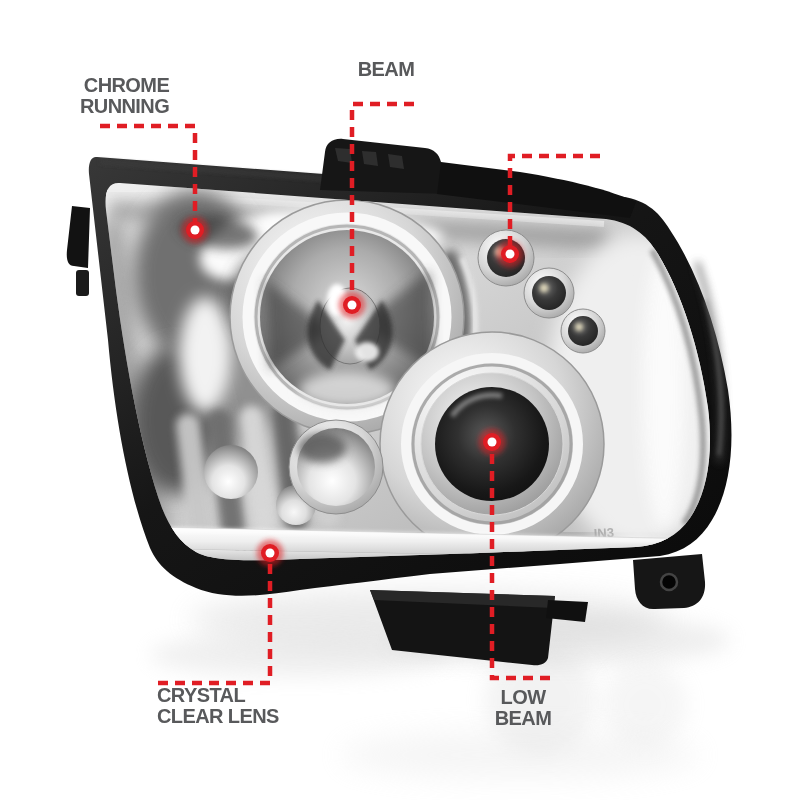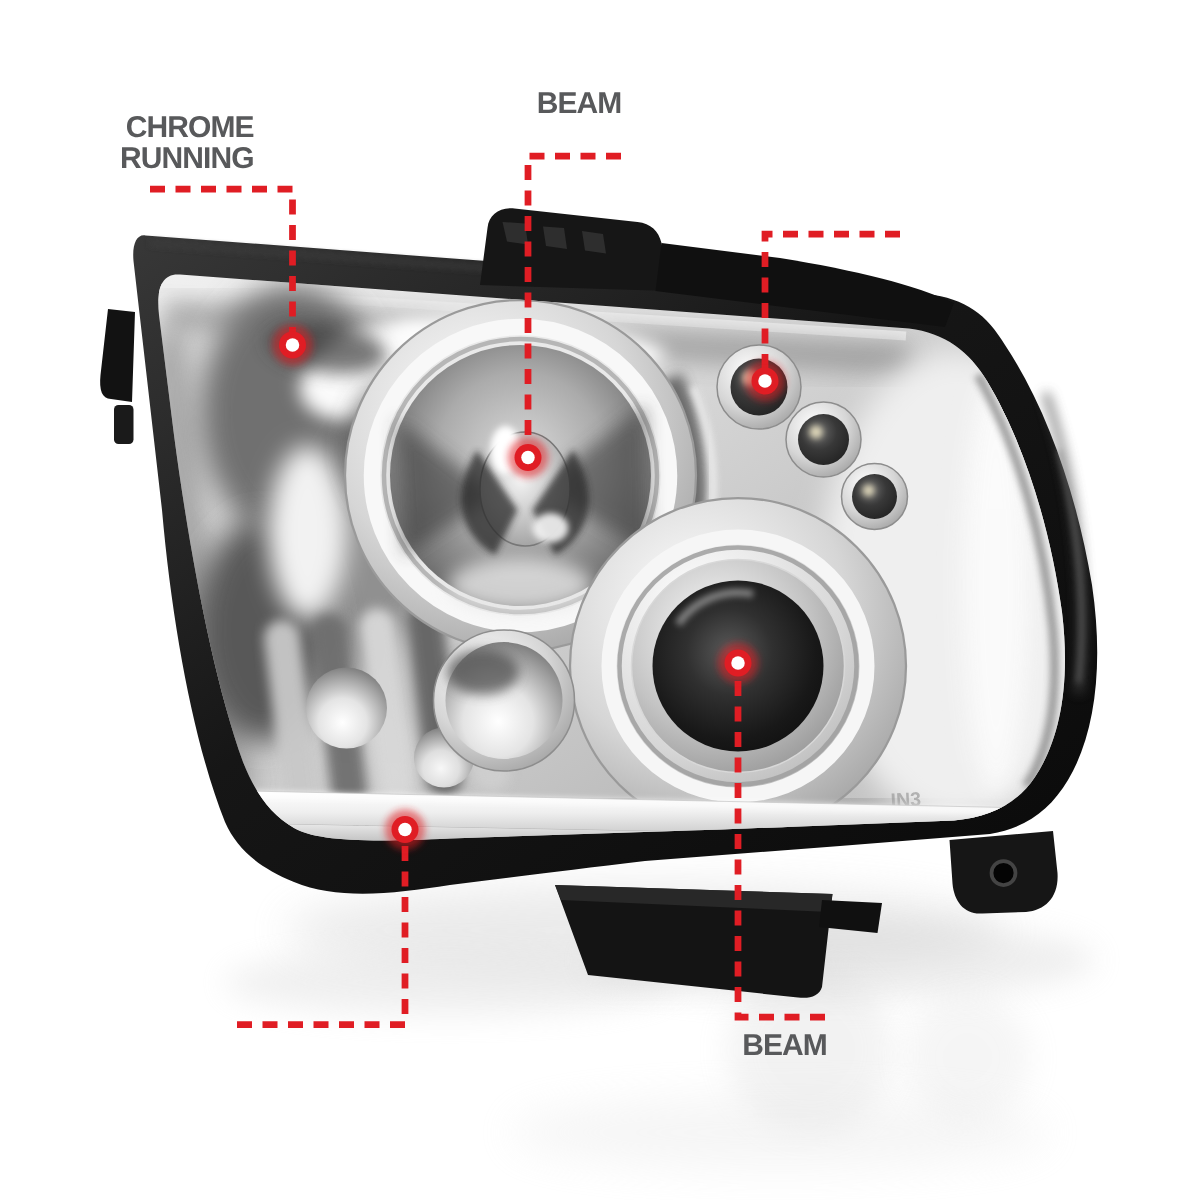--- a/index.html
+++ b/index.html
@@ -287,16 +287,21 @@
       <circle cx="492" cy="442" r="4.5" class="dot-core"></circle>
     </svg>
 
   <div class="label lbl-chrome">
     <span>CHROME</span>
     <span>RUNNING</span>
   </div>
   <div class="label lbl-high">
     <span>BEAM</span>
   </div>
+  <div class="label lbl-crystal">
+    <span>CRYSTAL</span>
+    <span>CLEAR LENS</span>
+  </div>
   <div class="label lbl-low">
+    <span>LOW</span>
     <span>BEAM</span>
   </div>
 </div>
 
 </body></html>

